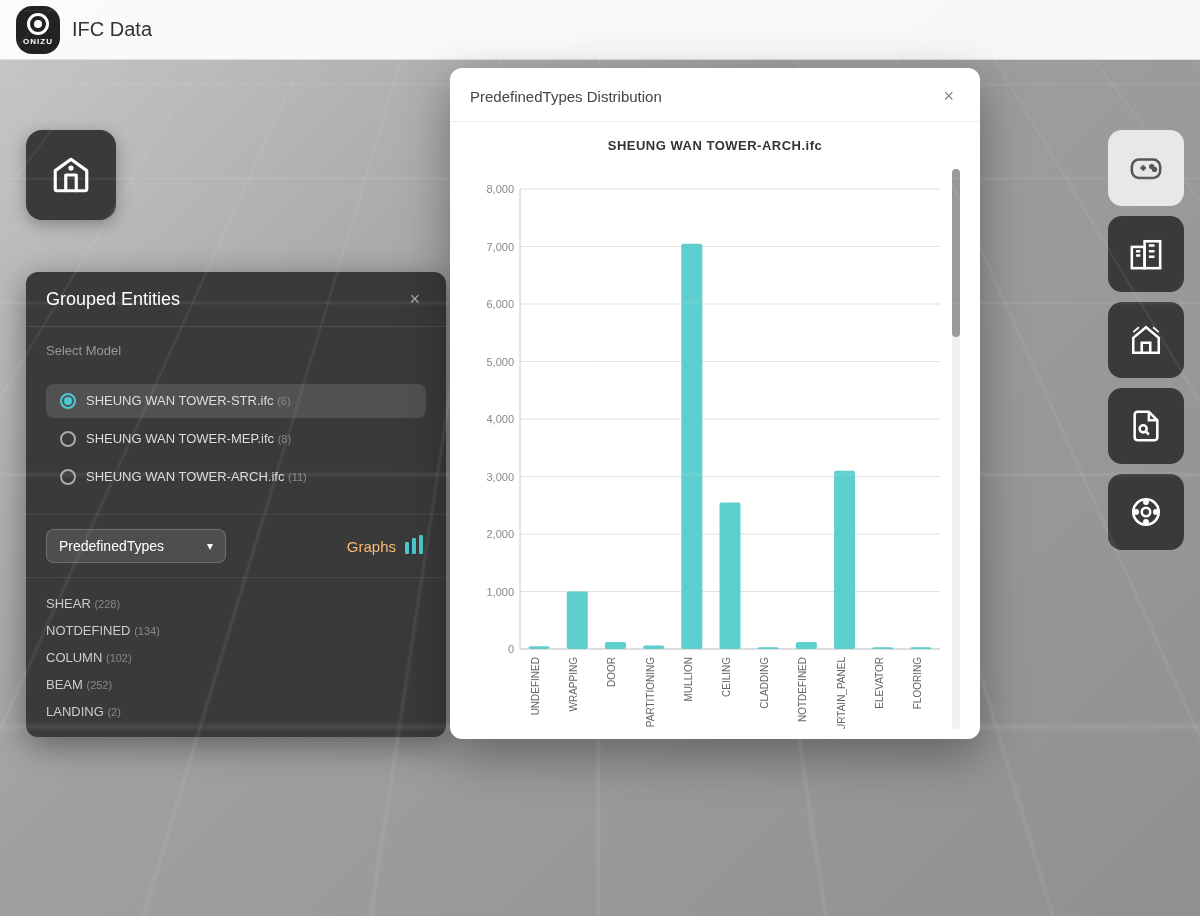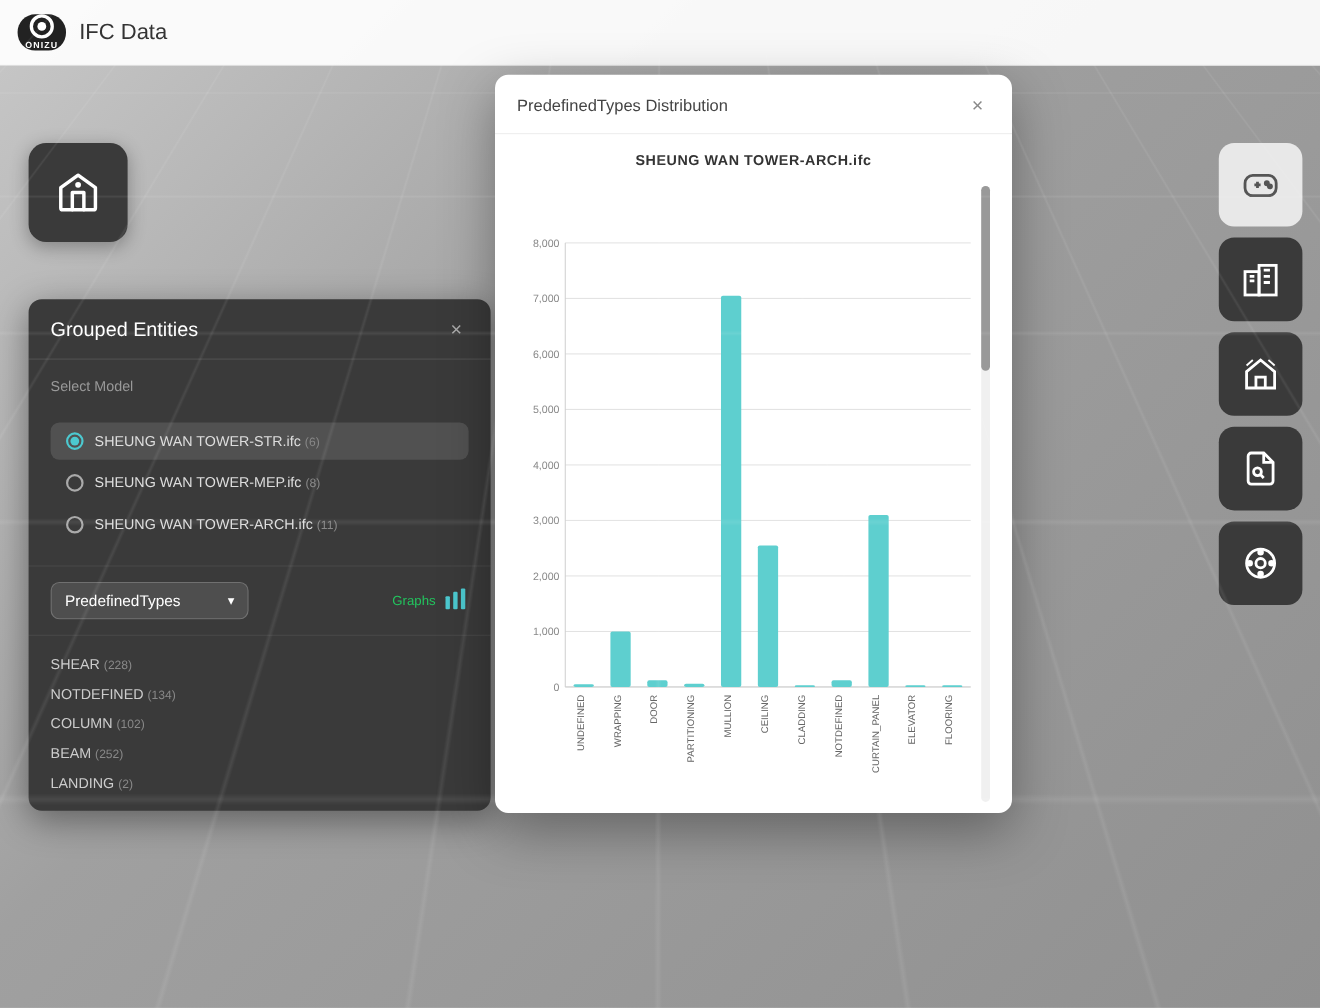--- a/index.html
+++ b/index.html
@@ -42,21 +42,21 @@
       z-index: 10;
       border-bottom: 1px solid #ddd;
     }
     .logo-container {
       display: flex;
       align-items: center;
       gap: 12px;
     }
     .logo-icon {
       width: 44px;
-      height: 33px;
+      height: 48px;
       background: #222;
       border-radius: 16px;
       display: flex;
       align-items: center;
       justify-content: center;
       flex-direction: column;
     }
     .logo-circle-top {
       width: 22px;
       height: 22px;
@@ -191,22 +191,22 @@
       color: white;
       font-size: 12px;
       margin-left: auto;
     }
     .graphs-section {
       display: flex;
       align-items: center;
       gap: 8px;
     }
     .graphs-label {
-      color: #22c55e;
-      font-size: 12px;
+      color: #fdba74;
+      font-size: 15px;
     }
     .bar-chart-icon {
       color: #4cc9d0;
       font-size: 18px;
       cursor: pointer;
     }
 
     
     .entity-list {
       padding: 12px 4px 12px 20px;
@@ -270,21 +270,21 @@
       color: white;
     }
     .sidebar-btn.light { background: #e8e8e8; color: #555; }
     .sidebar-btn.dark { background: #3a3a3a; }
 
     
     .chart-modal {
       position: absolute;
       top: 68px;
       left: 450px;
-      width: 470px;
+      width: 530px;
       background: white;
       border-radius: 12px;
       box-shadow: 0 16px 48px rgba(0,0,0,0.35);
       z-index: 30;
       display: flex;
       flex-direction: column;
     }
     .chart-modal-header {
       display: flex;
       align-items: center;

